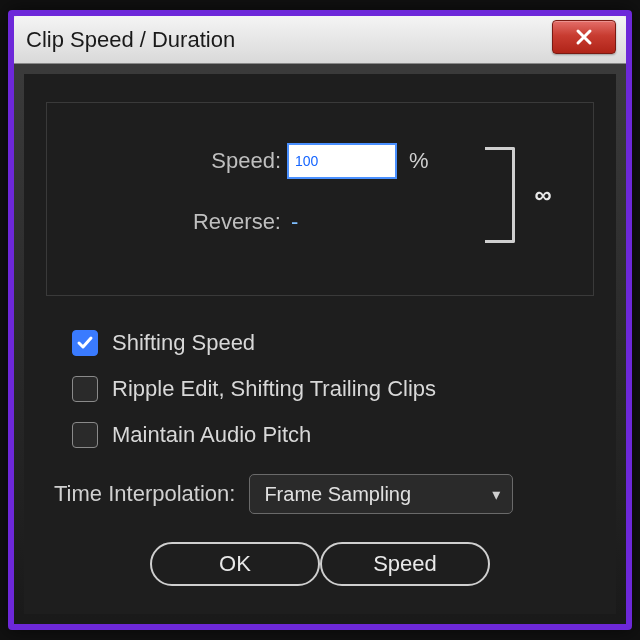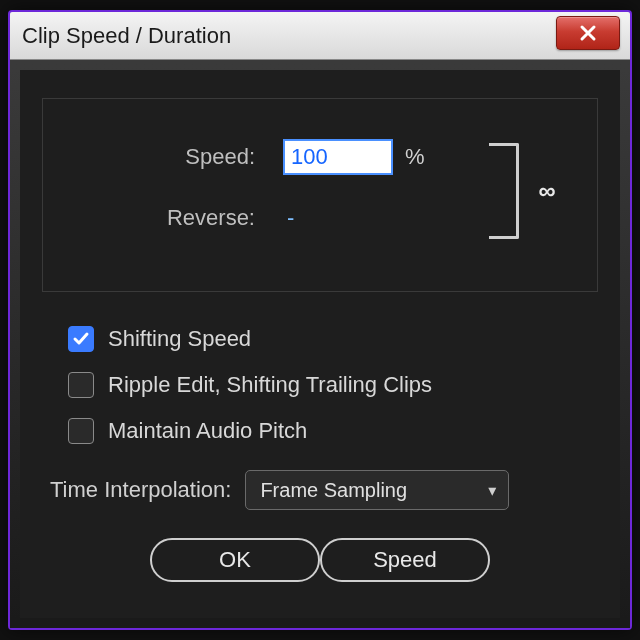--- a/index.html
+++ b/index.html
@@ -1,20 +1,20 @@
 <!DOCTYPE html>
 <html><head>
 <meta charset="utf-8">
 <style>
   * { box-sizing: border-box; margin: 0; padding: 0; }
   html, body { width: 640px; height: 640px; background: #111; font-family: "Segoe UI", Arial, sans-serif; overflow: hidden; }
   .window {
     position: absolute; left: 8px; top: 10px; width: 624px; height: 620px;
     background: #e5e5e5;
-    border: 2px solid #6d28d9;
+    border: 6px solid #6d28d9;
     border-radius: 4px;
     box-shadow: 0 0 20px rgba(0,0,0,0.6), inset 0 0 0 1px rgba(255,255,255,0.03);
   }
   .titlebar {
     height: 48px;
     background: linear-gradient(#f4f4f4, #d9d9d9);
     border-bottom: 1px solid #888;
     border-radius: 4px 4px 0 0;
     display: flex; align-items: center; justify-content: space-between;
     padding-left: 12px;
@@ -39,24 +39,24 @@
     font-size: 20px;
   }
   .group {
     border: 1px solid #3a3a3a;
     padding: 40px 30px 30px 30px;
     position: relative;
     margin-bottom: 34px;
   }
   .row { display: flex; align-items: center; margin-bottom: 30px; }
   .row:last-child { margin-bottom: 0; }
-  .lbl { width: 210px; text-align: right; padding-right: 28px; font-size: 22px; color: #bfbfbf; }
+  .lbl { width: 210px; text-align: right; padding-right: 6px; font-size: 22px; color: #bfbfbf; }
   .speed-input {
     width: 110px; height: 36px; background: #fff; border: 2px solid #4a90ff;
-    color: #1565ff; font-size: 22px; padding: 0 6px; outline: none;
+    color: #1565ff; font-size: 14px; padding: 0 6px; outline: none;
     font-family: inherit;
   }
   .pct { margin-left: 12px; font-size: 22px; color: #d0d0d0; }
   .dur-val { color: #7fbfff; font-size: 22px; padding-left: 4px; }
   .link-bracket {
     position: absolute; right: 78px; top: 44px; width: 30px; height: 96px;
     border: 3px solid #cfcfcf; border-left: none;
     border-radius: 0 2px 2px 0;
   }
   .link-icon {

